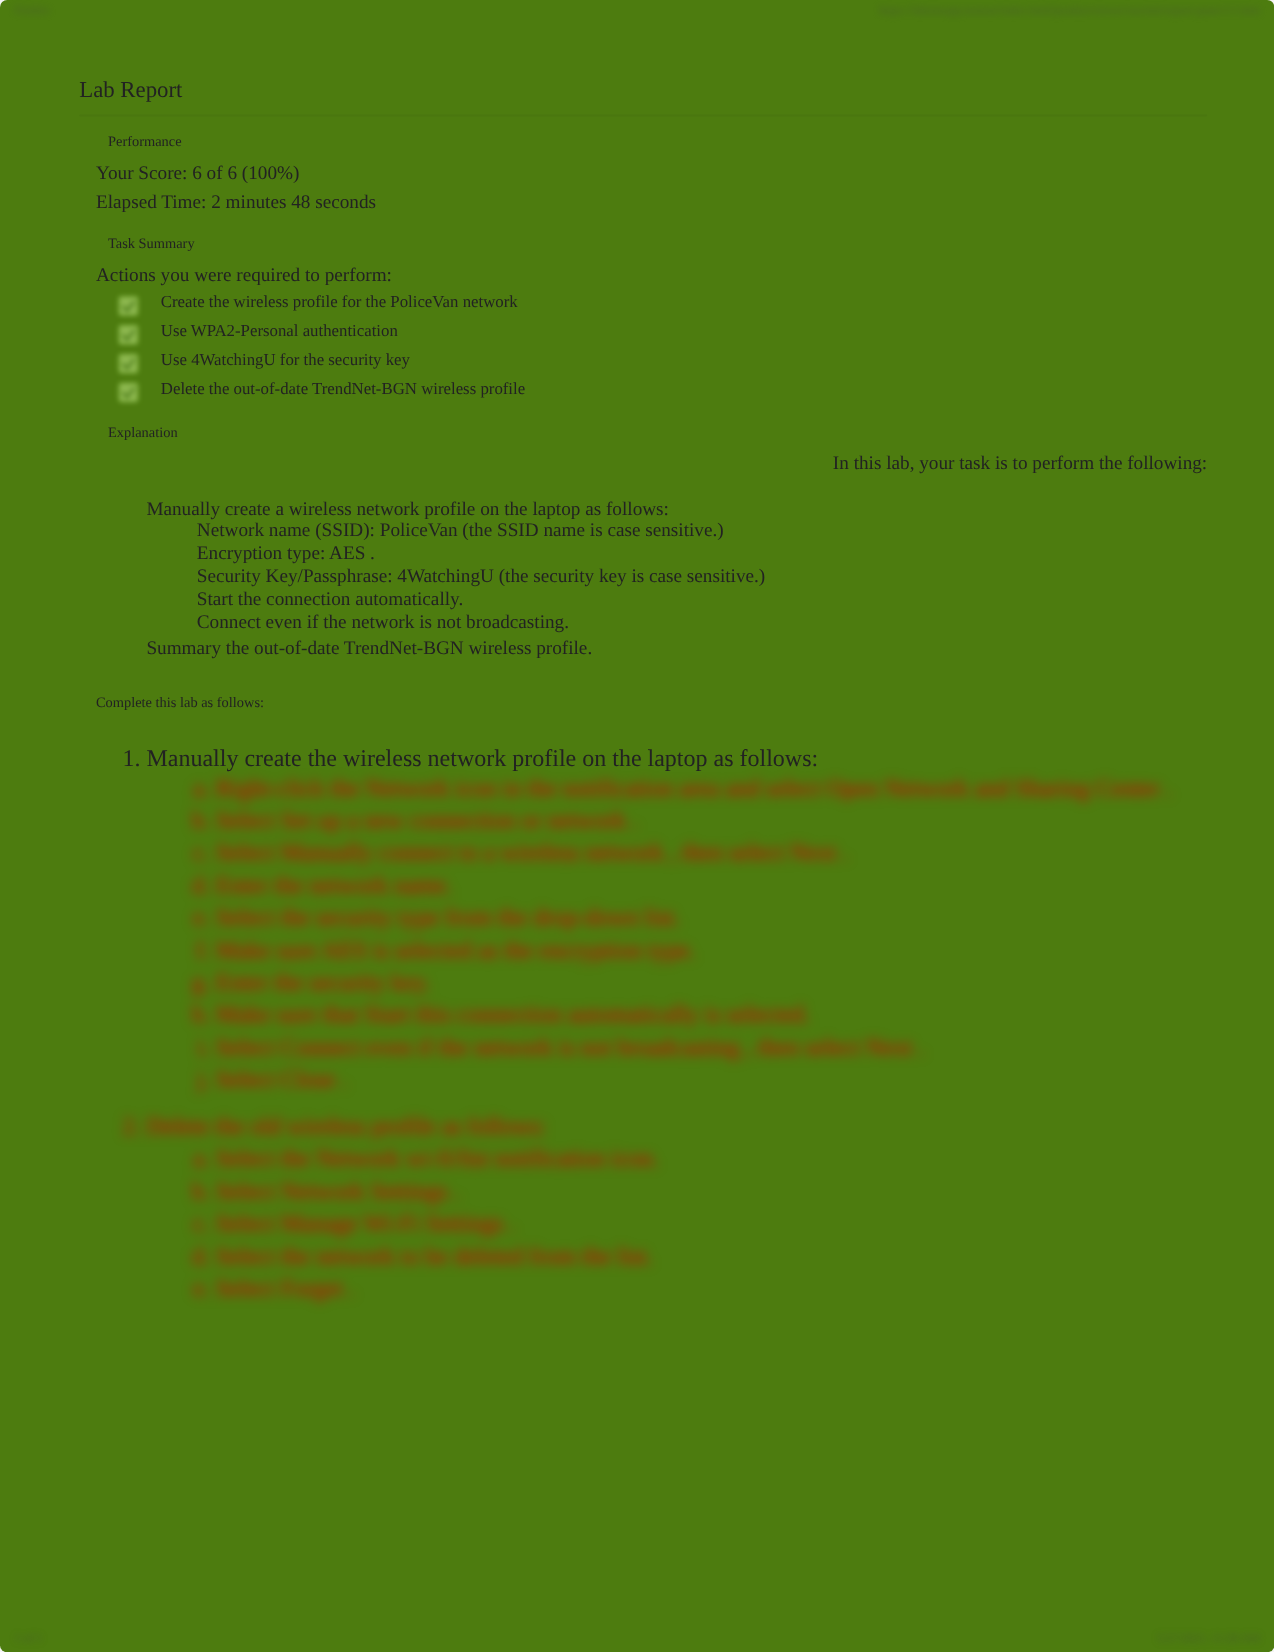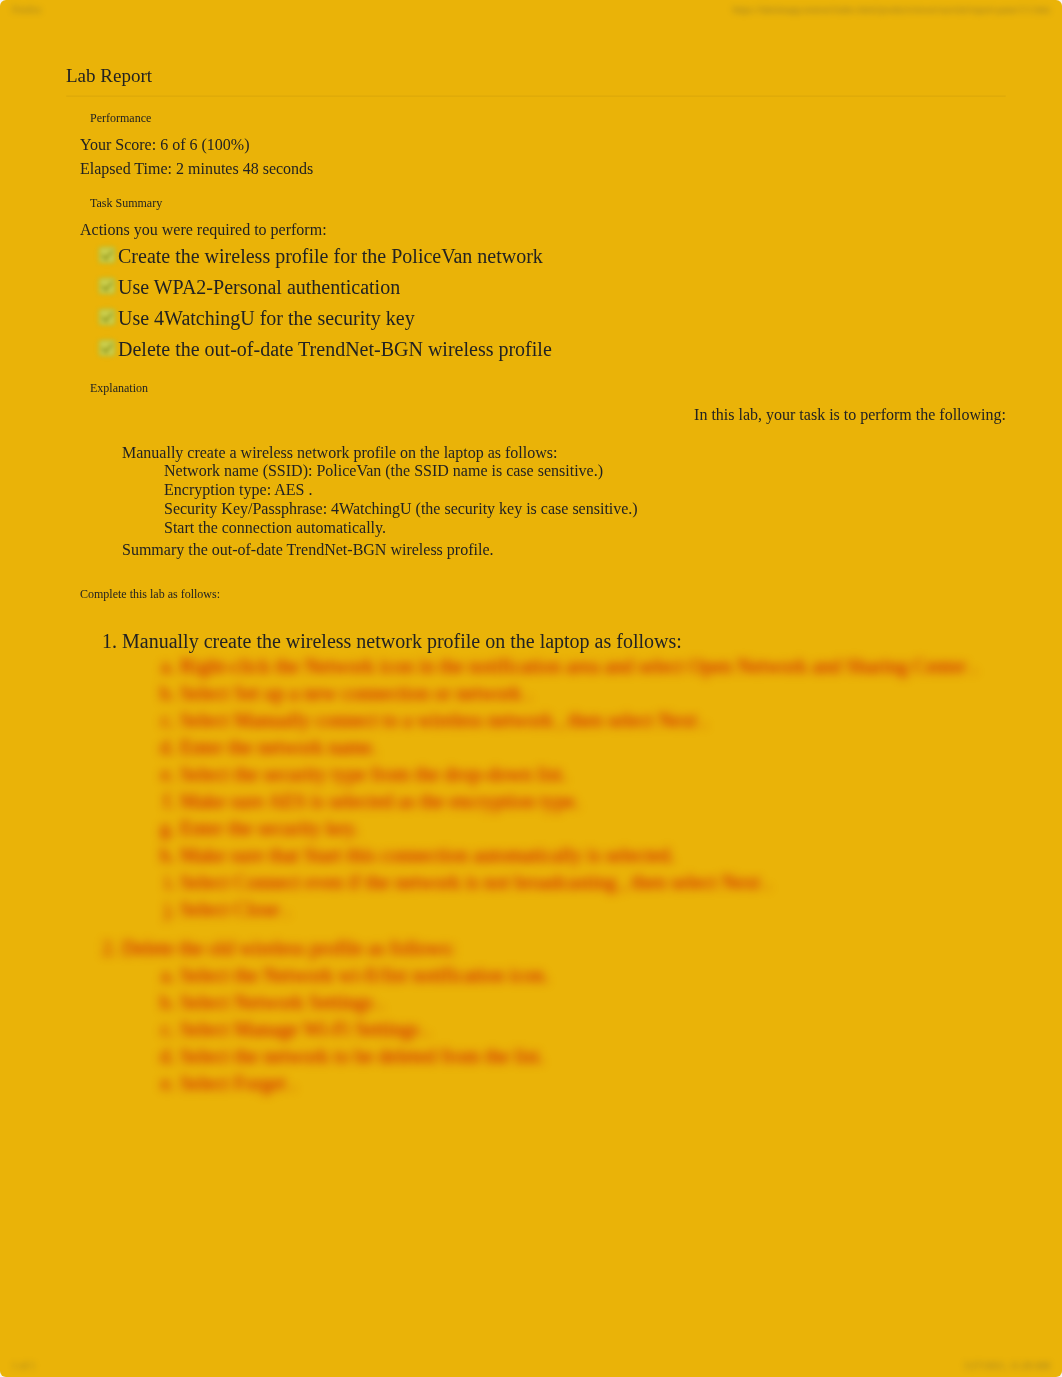--- a/index.html
+++ b/index.html
@@ -9,21 +9,21 @@
     }
     body {
       font-family: Georgia, 'Times New Roman', serif;
       background: #f5f5f5;
       width: 1062px;
       height: 1377px;
       position: relative;
       color: #222;
     }
     .page-wrap {
-      background: #eab308;
+      background: #4d7c0f;
       margin: 0 auto;
       width: 100%;
       min-height: 1377px;
       padding: 0;
       position: relative;
       border-radius: 6px;
     }
     .top-row {
       display: flex;
       justify-content: space-between;
@@ -66,24 +66,24 @@
     .actions-intro {
       font-size: 16px;
       margin-left: 14px;
       margin-bottom: 6px;
     }
     ul.task-list {
       list-style: none;
       margin-left: 34px;
     }
     ul.task-list li {
-      font-size: 20px;
+      font-size: 14px;
       margin-bottom: 8px;
       position: relative;
-      padding-left: 18px;
+      padding-left: 34px;
     }
     .check-icon {
       position: absolute;
       left: -2px;
       top: 1px;
       width: 18px;
       height: 18px;
       filter: blur(2px);
       opacity: 0.6;
     }
@@ -215,20 +215,21 @@
       <div class="intro">In this lab, your task is to perform the following:</div>
 
       <ul class="bullet-outer">
         <li>
           <span>Manually create a wireless network profile on the laptop as follows:</span>
           <ul class="bullet-inner">
             <li>Network name (SSID): PoliceVan  (the SSID name is case sensitive.)</li>
             <li>Encryption type: AES .</li>
             <li>Security Key/Passphrase: 4WatchingU   (the security key is case sensitive.)</li>
             <li>Start the connection automatically.</li>
+            <li>Connect even if the network is not broadcasting.</li>
           </ul>
         </li>
         <li>Summary the out-of-date TrendNet-BGN   wireless profile.</li>
       </ul>
 
       <div class="complete">Complete this lab as follows:</div>
 
       <ol class="steps">
         <li>
           <span>Manually create the wireless network profile on the laptop as follows:</span>

